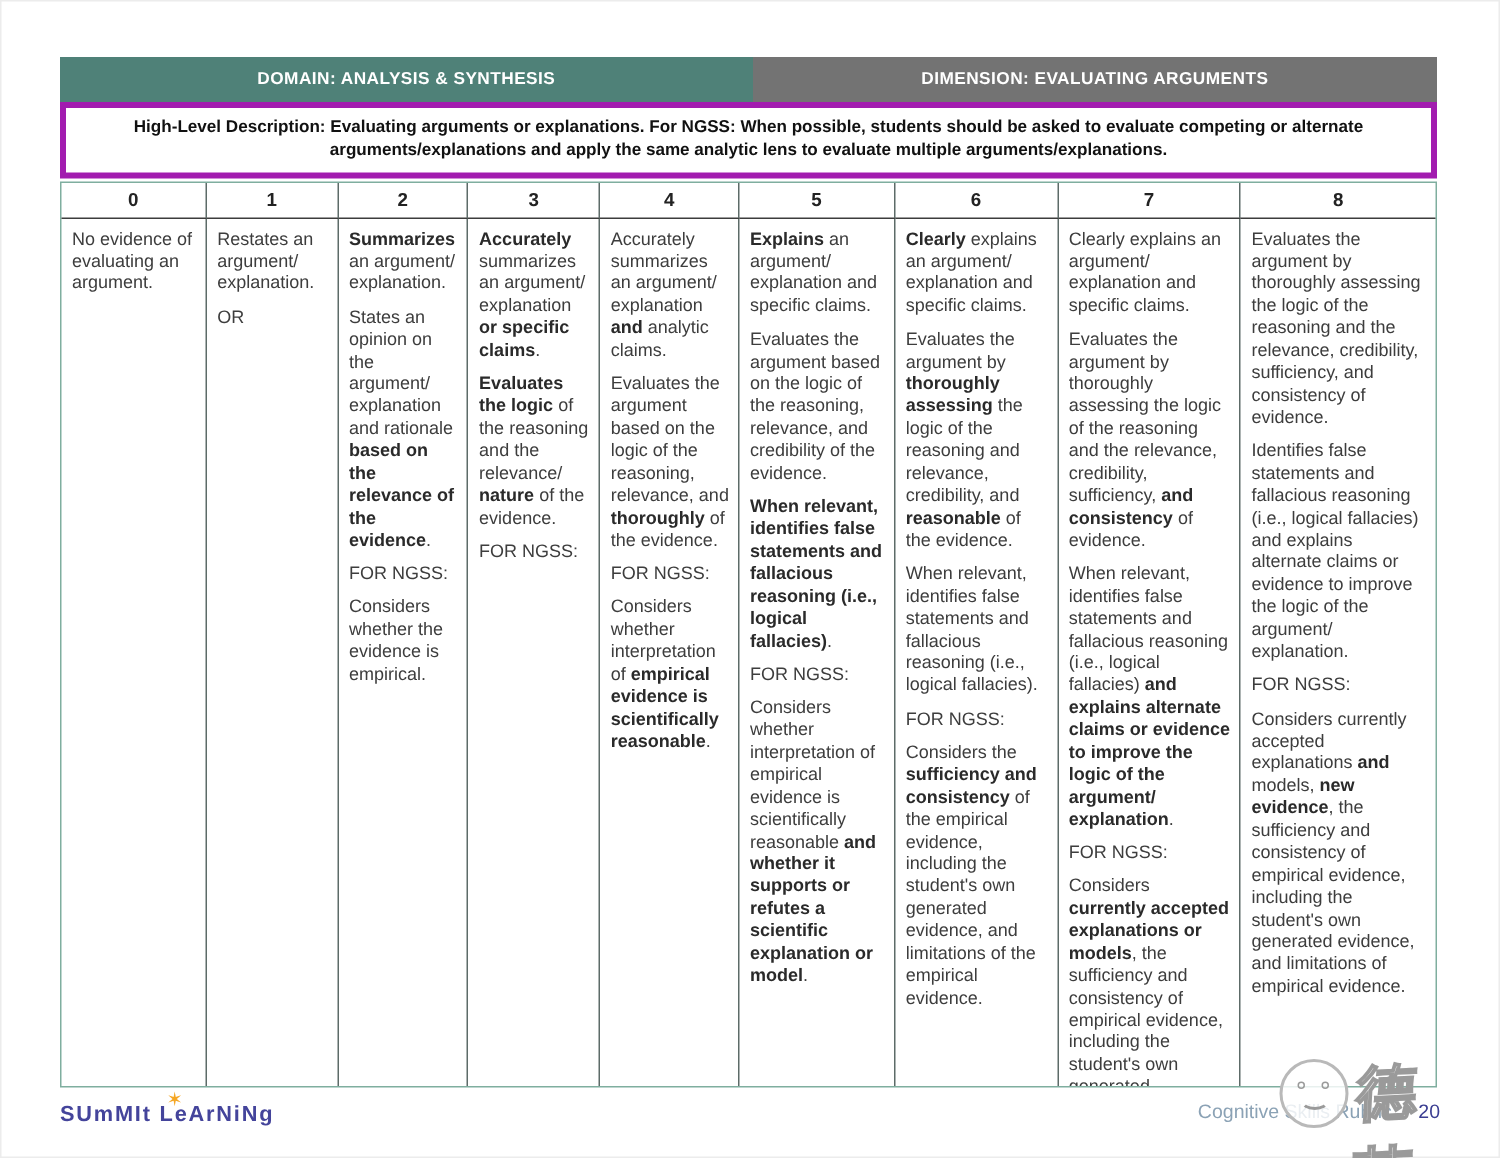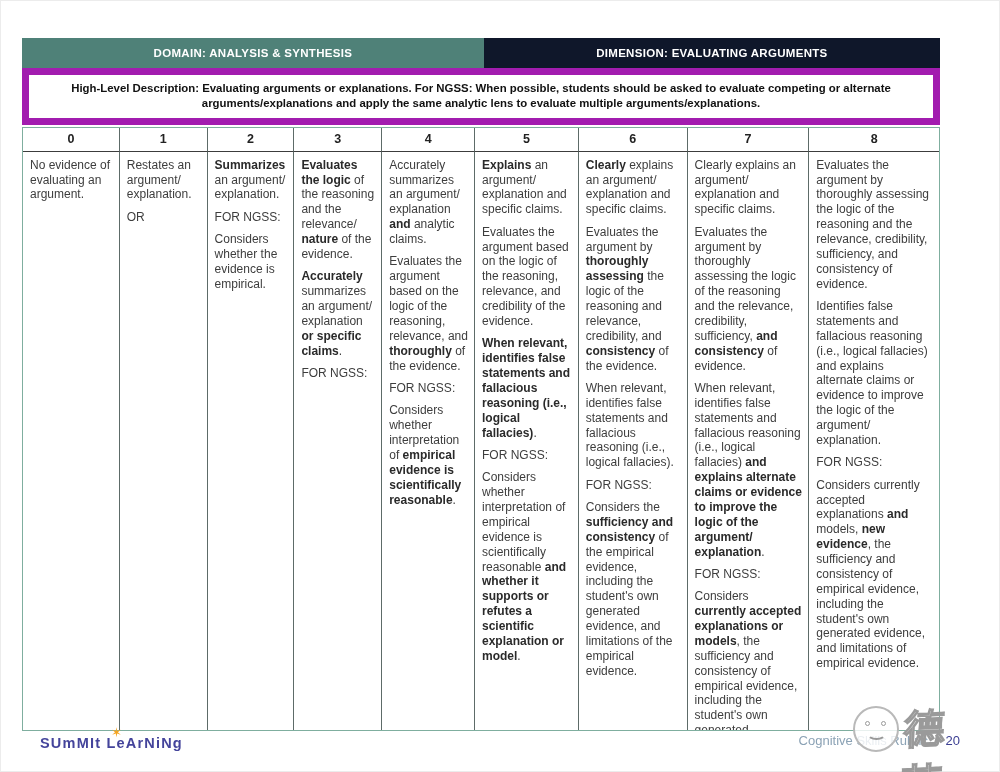--- a/index.html
+++ b/index.html
@@ -3,34 +3,34 @@
 <meta charset="utf-8">
 <style>
   * { margin: 0; padding: 0; box-sizing: border-box; }
   html, body { background: #ffffff; }
   body {
     width: 1000px; height: 772px;
     font-family: "Liberation Sans", "DejaVu Sans", sans-serif;
     position: relative; overflow: hidden;
     box-shadow: inset 0 0 0 1px #ececec;
   }
-  .page { position: absolute; left: 22px; top: 38px; width: 918px; }
+  .page { position: absolute; left: 40px; top: 38px; width: 918px; }
 
   
   .band { display: flex; height: 30px; }
   .band-cell {
     display: flex; align-items: center; justify-content: center;
     color: #ffffff; font-weight: bold; font-size: 11.5px; letter-spacing: .3px;
   }
   .band-domain    { width: 50.3%; background: #4f8178; }
-  .band-dimension { width: 49.7%; background: #0f172a; }
+  .band-dimension { width: 49.7%; background: #737373; }
 
   
   .description {
-    border: 7px solid #a21caf;
+    border: 4px solid #a21caf;
     padding: 6px 14px 7px;
     text-align: center;
     font-weight: bold; font-size: 11.4px; line-height: 1.3; color: #111;
     background: #fff;
   }
 
   
   .rubric { margin-top: 2px; border: 1px solid #7fae9f; background: #fff; }
   .grid-row {
     display: grid;
@@ -119,44 +119,45 @@
     <div class="grid-row">
       <div class="body-cell">
           <p><span>No evidence of evaluating an argument.</span></p>
         </div>
       <div class="body-cell">
           <p><span>Restates an argument/ explanation.</span></p>
           <p><span>OR</span></p>
         </div>
       <div class="body-cell">
           <p><b>Summarizes</b><span> an argument/ explanation.</span></p>
+          <p><span>States an opinion on the argument/ explanation and rationale </span><b>based on the relevance of the evidence</b><span>.</span></p>
           <p><span>FOR NGSS:</span></p>
           <p><span>Considers whether the evidence is empirical.</span></p>
         </div>
       <div class="body-cell">
+          <p><b>Accurately</b><span> summarizes an argument/ explanation </span><b>or specific claims</b><span>.</span></p>
           <p><b>Evaluates the logic</b><span> of the reasoning and the relevance/ </span><b>nature</b><span> of the evidence.</span></p>
-          <p><b>Accurately</b><span> summarizes an argument/ explanation </span><b>or specific claims</b><span>.</span></p>
           <p><span>FOR NGSS:</span></p>
         </div>
       <div class="body-cell">
           <p><span>Accurately summarizes an argument/ explanation </span><b>and</b><span> analytic claims.</span></p>
           <p><span>Evaluates the argument based on the logic of the reasoning, relevance, and </span><b>thoroughly</b><span> of the evidence.</span></p>
           <p><span>FOR NGSS:</span></p>
           <p><span>Considers whether interpretation of </span><b>empirical evidence is scientifically reasonable</b><span>.</span></p>
         </div>
       <div class="body-cell">
           <p><b>Explains</b><span> an argument/ explanation and specific claims.</span></p>
           <p><span>Evaluates the argument based on the logic of the reasoning, relevance, and credibility of the evidence.</span></p>
           <p><b>When relevant, identifies false statements and fallacious reasoning (i.e., logical fallacies)</b><span>.</span></p>
           <p><span>FOR NGSS:</span></p>
           <p><span>Considers whether interpretation of empirical evidence is scientifically reasonable </span><b>and whether it supports or refutes a scientific explanation or model</b><span>.</span></p>
         </div>
       <div class="body-cell">
           <p><b>Clearly</b><span> explains an argument/ explanation and specific claims.</span></p>
-          <p><span>Evaluates the argument by </span><b>thoroughly assessing</b><span> the logic of the reasoning and relevance, credibility, and </span><b>consistency</b><span> of the evidence.</span></p>
+          <p><span>Evaluates the argument by </span><b>thoroughly assessing</b><span> the logic of the reasoning and relevance, credibility, and </span><b>reasonable</b><span> of the evidence.</span></p>
           <p><span>When relevant, identifies false statements and fallacious reasoning (i.e., logical fallacies).</span></p>
           <p><span>FOR NGSS:</span></p>
           <p><span>Considers the </span><b>sufficiency and consistency</b><span> of the empirical evidence, including the student's own generated evidence, and limitations of the empirical evidence.</span></p>
         </div>
       <div class="body-cell">
           <p><span>Clearly explains an argument/ explanation and specific claims.</span></p>
           <p><span>Evaluates the argument by thoroughly assessing the logic of the reasoning and the relevance, credibility, sufficiency, </span><b>and consistency</b><span> of evidence.</span></p>
           <p><span>When relevant, identifies false statements and fallacious reasoning (i.e., logical fallacies) </span><b>and explains alternate claims or evidence to improve the logic of the argument/ explanation</b><span>.</span></p>
           <p><span>FOR NGSS:</span></p>
           <p><span>Considers </span><b>currently accepted explanations or models</b><span>, the sufficiency and consistency of empirical evidence, including the student's own generated evidence, and limitations of empirical evidence.</span></p>

